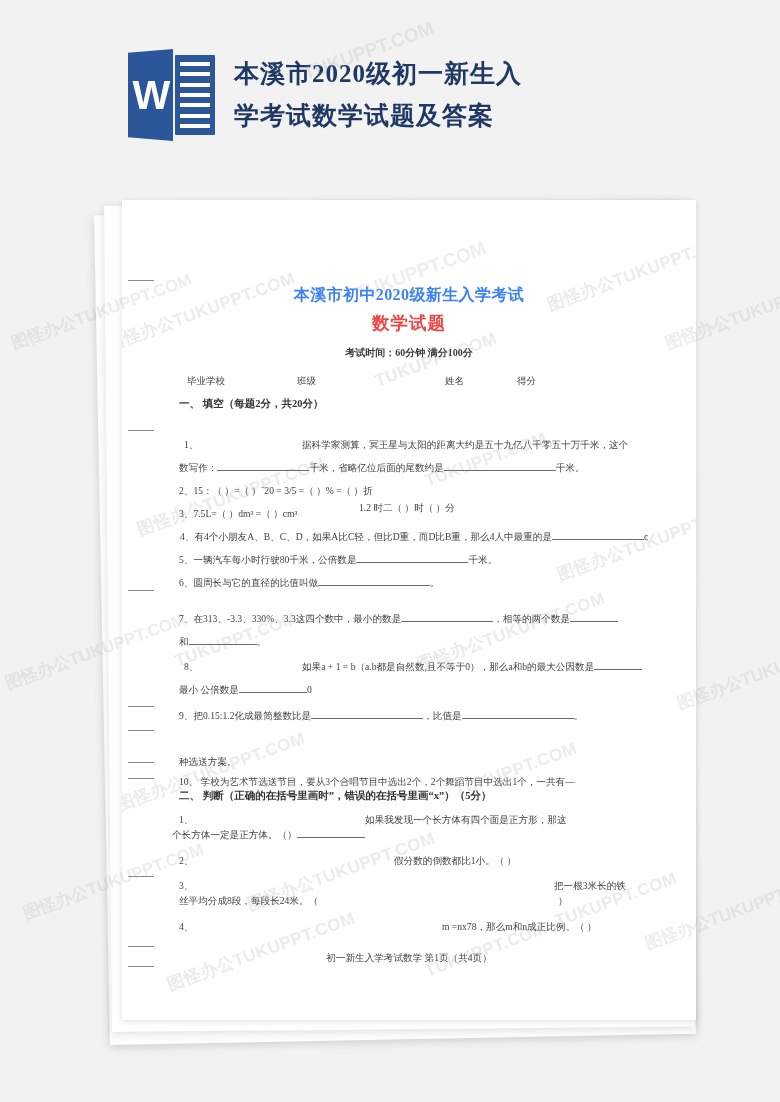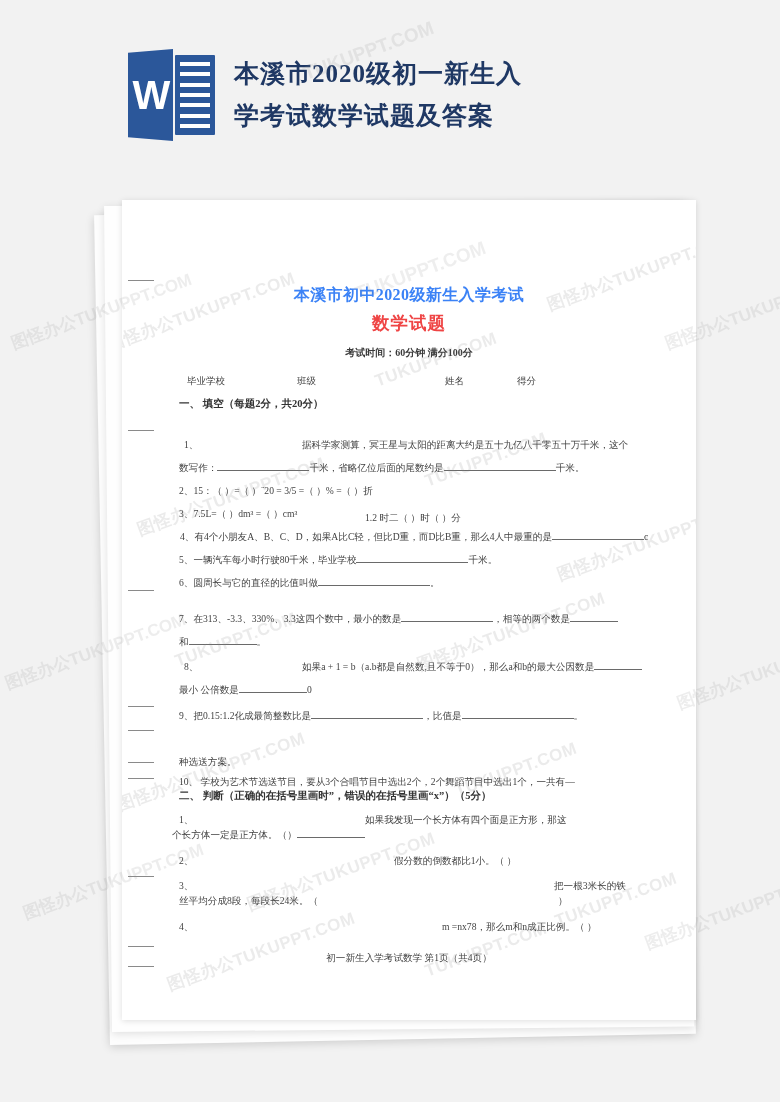--- a/index.html
+++ b/index.html
@@ -317,28 +317,28 @@
     </div>
     <div class="q" style="left:180px; top:237px;">据科学家测算，冥王星与太阳的距离大约是五十九亿八千零五十万千米，这个</div>
 
     <div class="q" style="left:57px; top:283px;">
       <span>2、</span><span>15：（   ）=（  ）¨20 = 3/5 =（    ）% =（ ）折</span>
     </div>
 
     <div class="q" style="left:57px; top:306px;">
       <span>3、</span><span>7.5L=（    ）dm³ =（ ）cm³</span>
     </div>
-    <div class="q" style="left:237px; top:310px;margin-left:6px;">1.2 时二（ ）时（ ）分</div>
+    <div class="q" style="left:237px; top:300px;">1.2 时二（ ）时（ ）分</div>
 
     <div class="q" style="left:58px; top:329px;">
       <span>4、</span><span>有4个小朋友A、B、C、D，如果A比C轻，但比D重，而D比B重，那么4人中最重的是</span><span class="blank-l"></span><span>c</span>
     </div>
 
     <div class="q" style="left:57px; top:352px;">
-      <span>5、</span><span>一辆汽车每小时行驶80千米，毕业学校</span><span class="blank-xl"></span><span>千米。</span>
+      <span>5、</span><span>一辆汽车每小时行驶80千米，公倍数是</span><span class="blank-xl"></span><span>千米。</span>
     </div>
 
     <div class="q" style="left:57px; top:375px;">
       <span>6、</span><span>圆周长与它的直径的比值叫做</span><span class="blank-xl"></span><span>。</span>
     </div>
 
     <div class="q" style="left:57px; top:411px;">
       <span>7、</span><span>在313、-3.3、330%、3.3这四个数中，最小的数是</span><span class="blank-l"></span><span>，相等的两个数是</span><span class="blank-s"></span>
     </div>
     <div class="q" style="left:57px; top:434px;">

